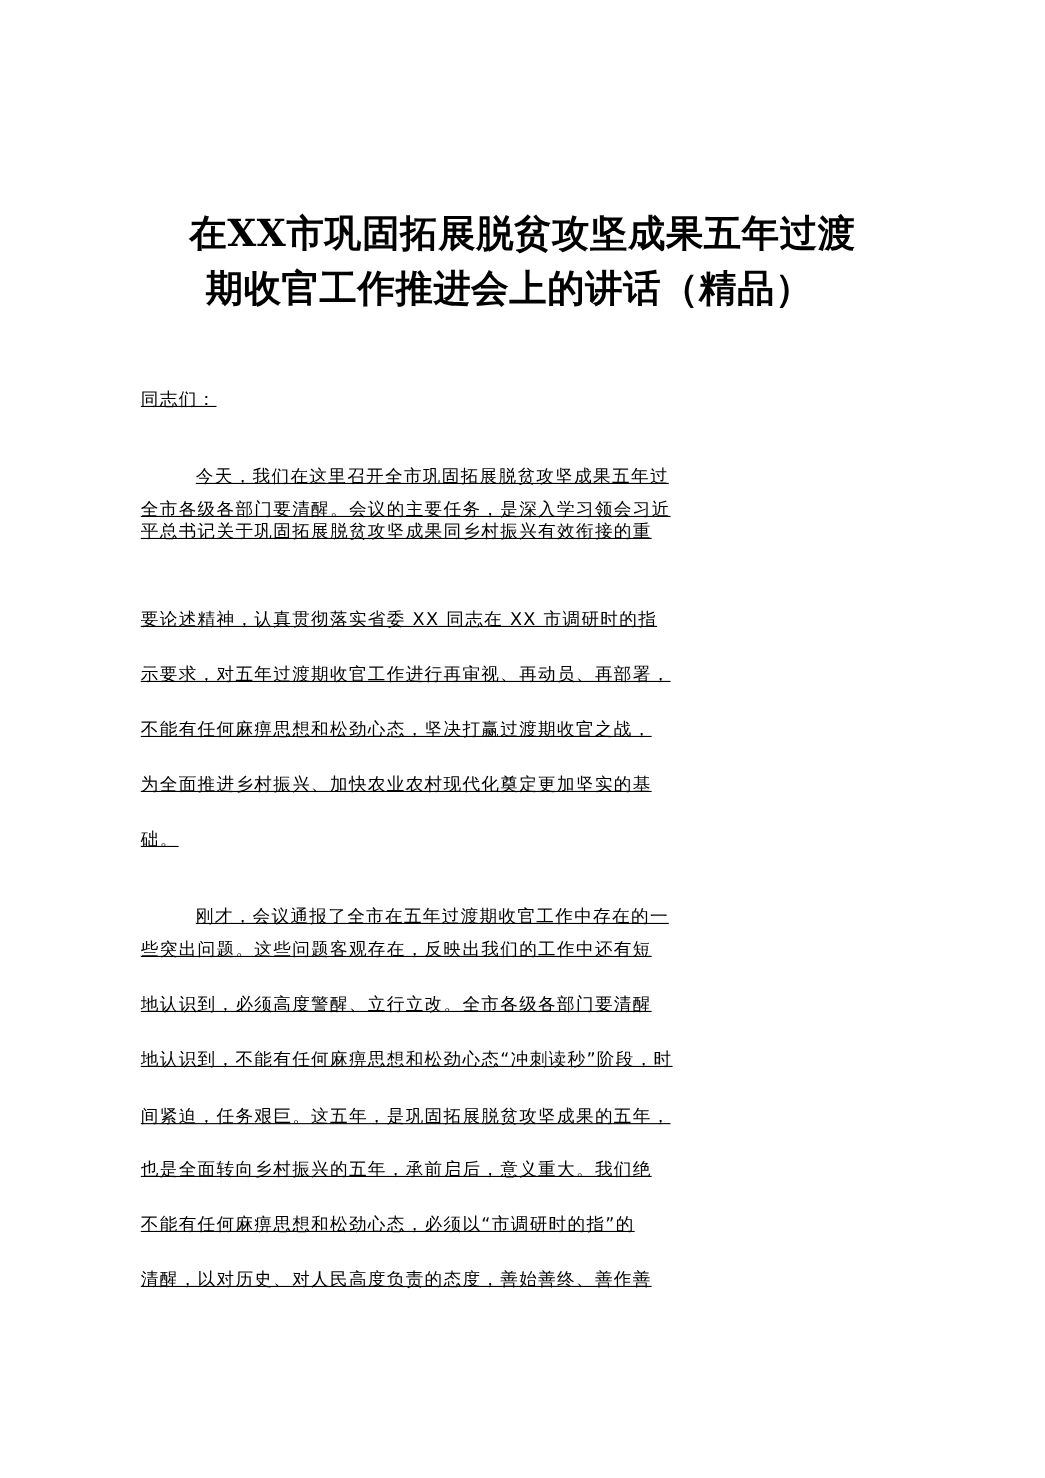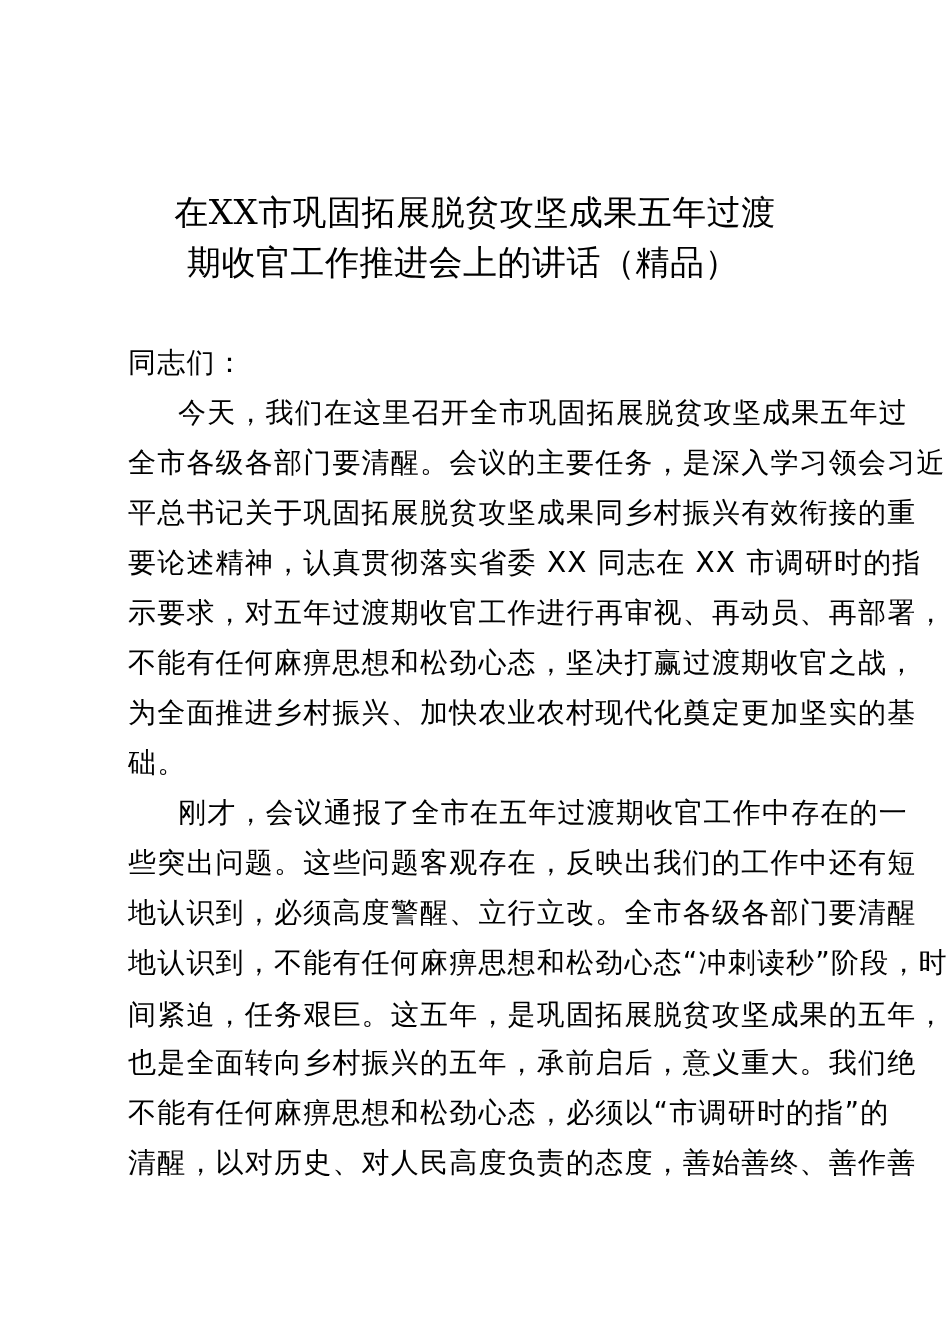--- a/index.html
+++ b/index.html
@@ -1,44 +1,44 @@
 <!DOCTYPE html>
 <html><head>
   <meta charset="utf-8">
   <style>
     html, body { margin: 0; padding: 0; background: #ffffff; }
     body { width: 950px; height: 1344px; position: relative; overflow: hidden; }
     .page { position: absolute; left: 0; top: 0; width: 950px; height: 1344px; background: #ffffff; }
     .title {
       position: absolute; left: 0; width: 950px; text-align: center;
-      font-family: "DejaVu Serif", serif; font-weight: normal; font-size: 34px;
+      font-family: "DejaVu Serif", serif; font-weight: bold; font-size: 34px;
       color: #000; letter-spacing: 0.5px; white-space: nowrap;
     }
     .title.l1 { top: 190px; }
     .title.l2 { top: 240px; left: -12px; }
     .line {
       position: absolute; left: 128px; width: 700px;
-      font-family: "DejaVu Sans", sans-serif; font-size: 28px; line-height: 30px;
-      color: #000; white-space: nowrap; letter-spacing: 1.2px;
+      font-family: "DejaVu Sans", sans-serif; font-size: 16px; line-height: 30px;
+      color: #000; white-space: nowrap; letter-spacing: 1.2px; text-decoration: underline;
     }
-    .indent { left: 178px; }
+    .indent { left: 178px; margin-top: 20px; }
   </style>
 </head>
 <body>
 
 <div class="page">
   <div class="title l1">在XX市巩固拓展脱贫攻坚成果五年过渡</div>
   <div class="title l2">期收官工作推进会上的讲话（精品）</div>
 
   <div class="line" style="top:348px">同志们：</div>
 
   <div>
     <div class="line indent" style="top:398px">今天，我们在这里召开全市巩固拓展脱贫攻坚成果五年过</div>
     <div class="line" style="top:448px">全市各级各部门要清醒。会议的主要任务，是深入学习领会习近</div>
-    <div class="line" style="top:498px">平总书记关于巩固拓展脱贫攻坚成果同乡村振兴有效衔接的重</div>
+    <div class="line" style="top:468px">平总书记关于巩固拓展脱贫攻坚成果同乡村振兴有效衔接的重</div>
     <div class="line" style="top:548px">要论述精神，认真贯彻落实省委 XX 同志在 XX 市调研时的指</div>
     <div class="line" style="top:598px">示要求，对五年过渡期收官工作进行再审视、再动员、再部署，</div>
     <div class="line" style="top:648px">不能有任何麻痹思想和松劲心态，坚决打赢过渡期收官之战，</div>
     <div class="line" style="top:698px">为全面推进乡村振兴、加快农业农村现代化奠定更加坚实的基</div>
     <div class="line" style="top:748px">础。</div>
   </div>
 
   <div>
     <div class="line indent" style="top:798px">刚才，会议通报了全市在五年过渡期收官工作中存在的一</div>
     <div class="line" style="top:848px">些突出问题。这些问题客观存在，反映出我们的工作中还有短</div>

